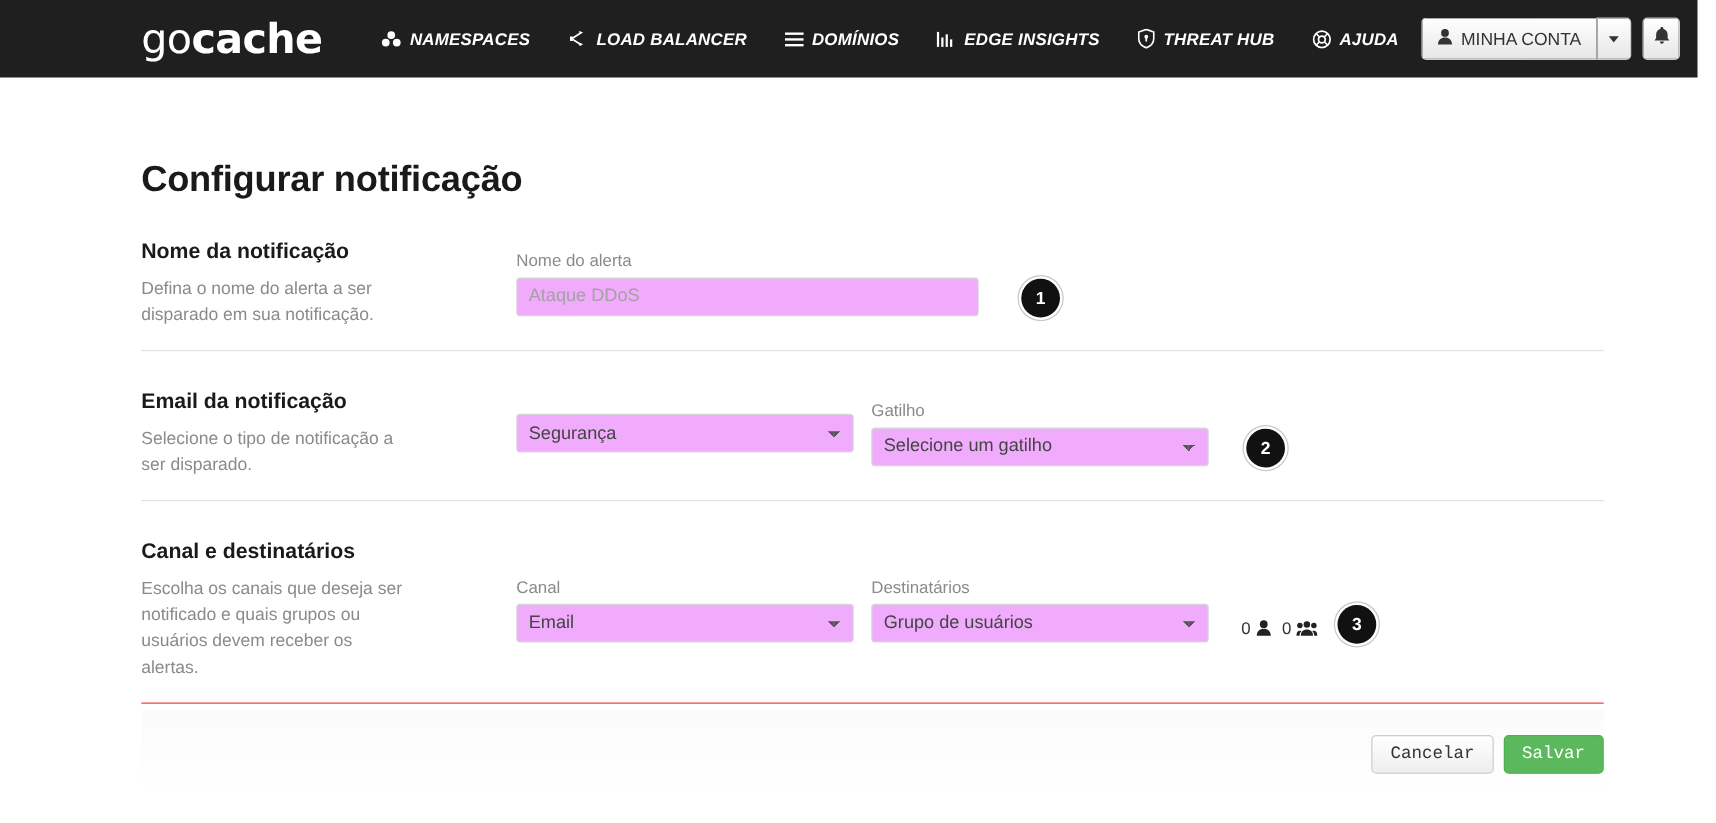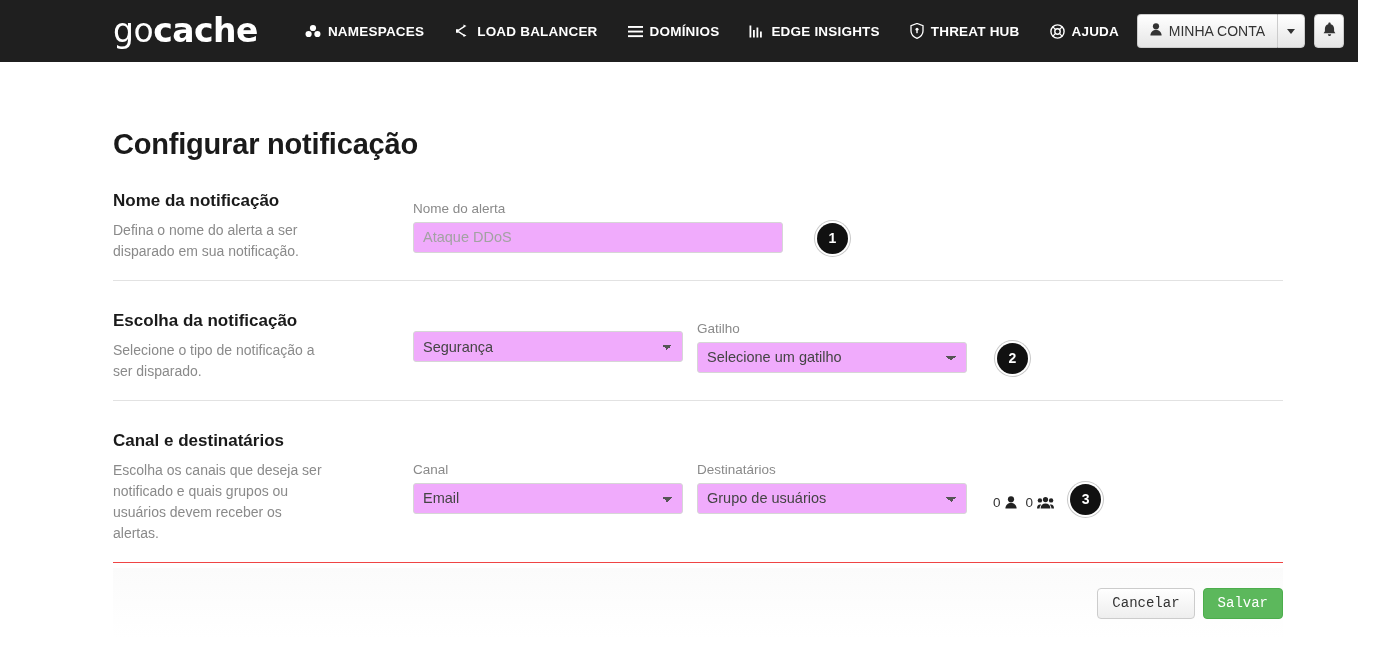--- a/index.html
+++ b/index.html
@@ -35,20 +35,21 @@
   .nav-link {
     display: flex; align-items: center; gap: 7px;
     color: #ffffff;
     font-size: 13.5px;
     font-weight: 700;
     letter-spacing: 0.2px;
     padding: 0 15px;
     text-decoration: none;
     cursor: pointer;
     height: 62px;
+    font-style: italic;
   }
   .nav-link .ico { display: inline-flex; align-items: center; }
   .nav-link svg { display: block; fill: #ffffff; }
 
   .nav-right {
     position: absolute; right: 14px; top: 0;
     height: 62px; display: flex; align-items: center; gap: 9px; justify-content: flex-end;
   }
   .btn-group { display: flex; align-items: center; }
   .account-btn {
@@ -321,21 +322,21 @@
         <div class="field">
           <label class="field-label">Nome do alerta</label>
           <input class="txt-input" type="text" placeholder="Ataque DDoS" style="">
         </div>
         <div class="badge badge-pos-top">1</div>
       </div>
     </div>
 
     <div class="section">
       <div class="sec-left">
-        <h2 class="sec-title">Escolha da notificação</h2>
+        <h2 class="sec-title">Email da notificação</h2>
         <p class="sec-desc">Selecione o tipo de notificação a ser disparado.</p>
       </div>
       <div class="sec-right">
         <div class="field">
           <select class="sel-input">
             <option>Segurança</option>
           </select>
         </div>
         <div class="field">
           <label class="field-label">Gatilho</label>

